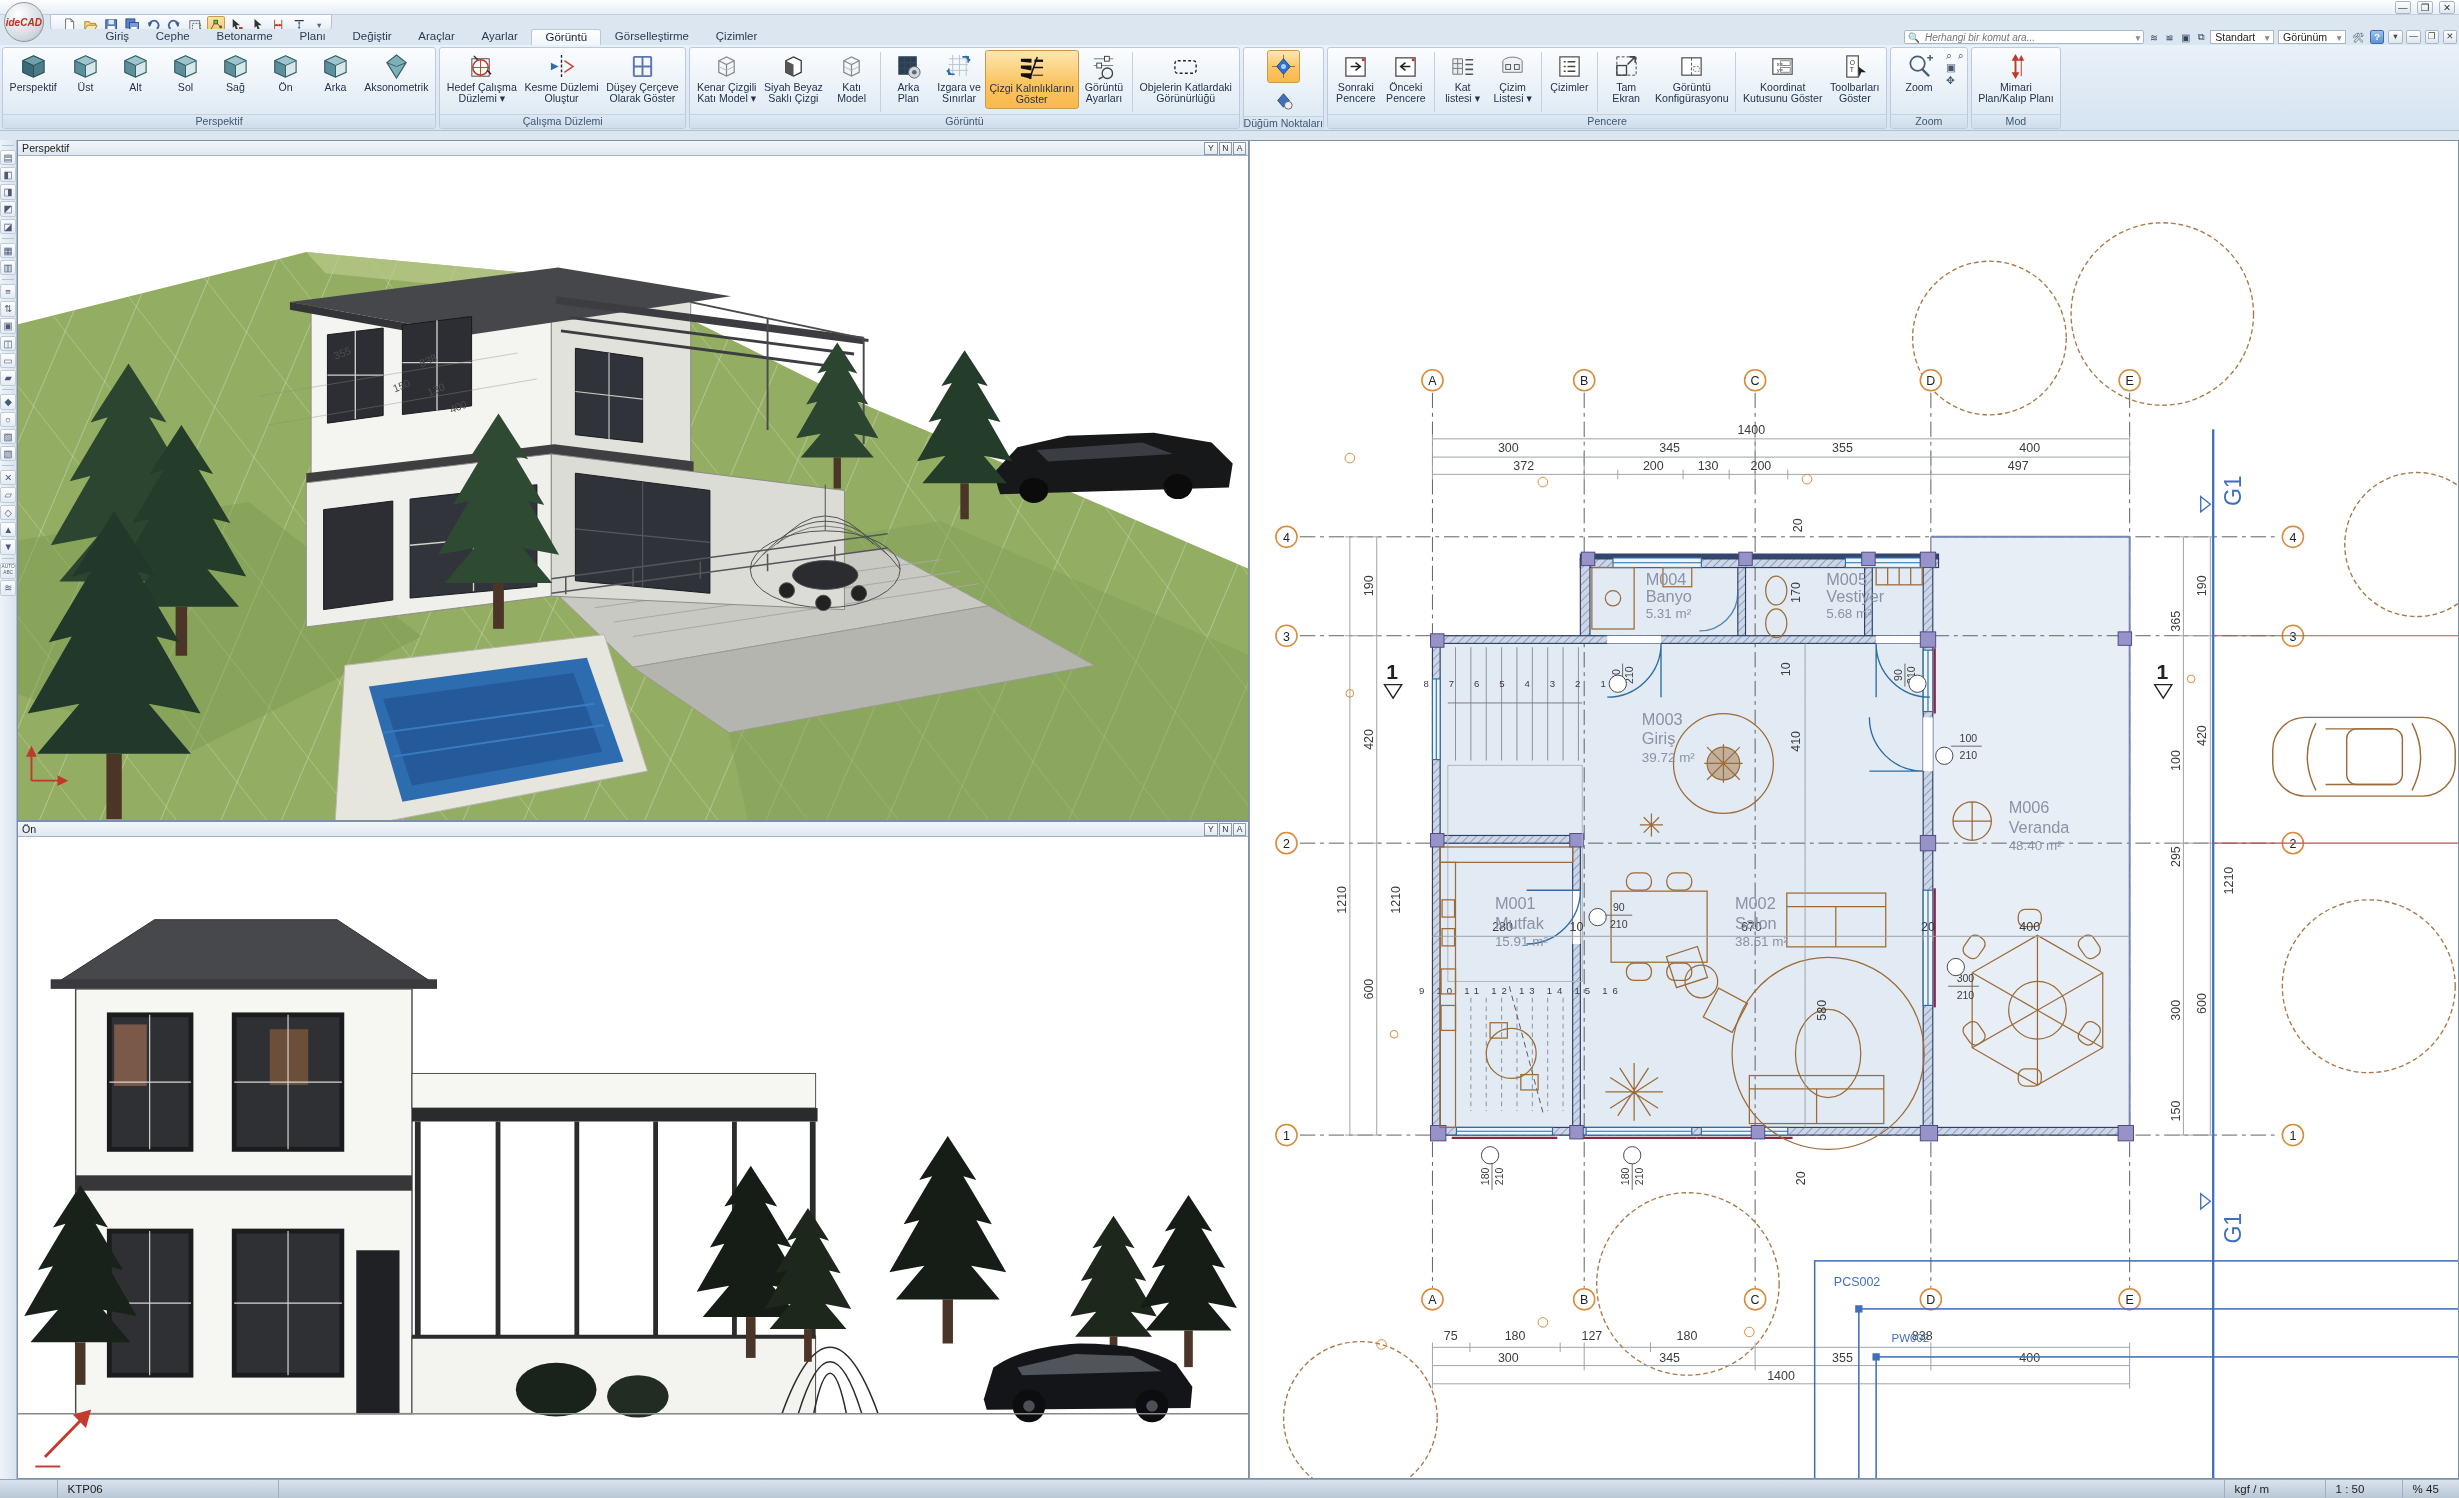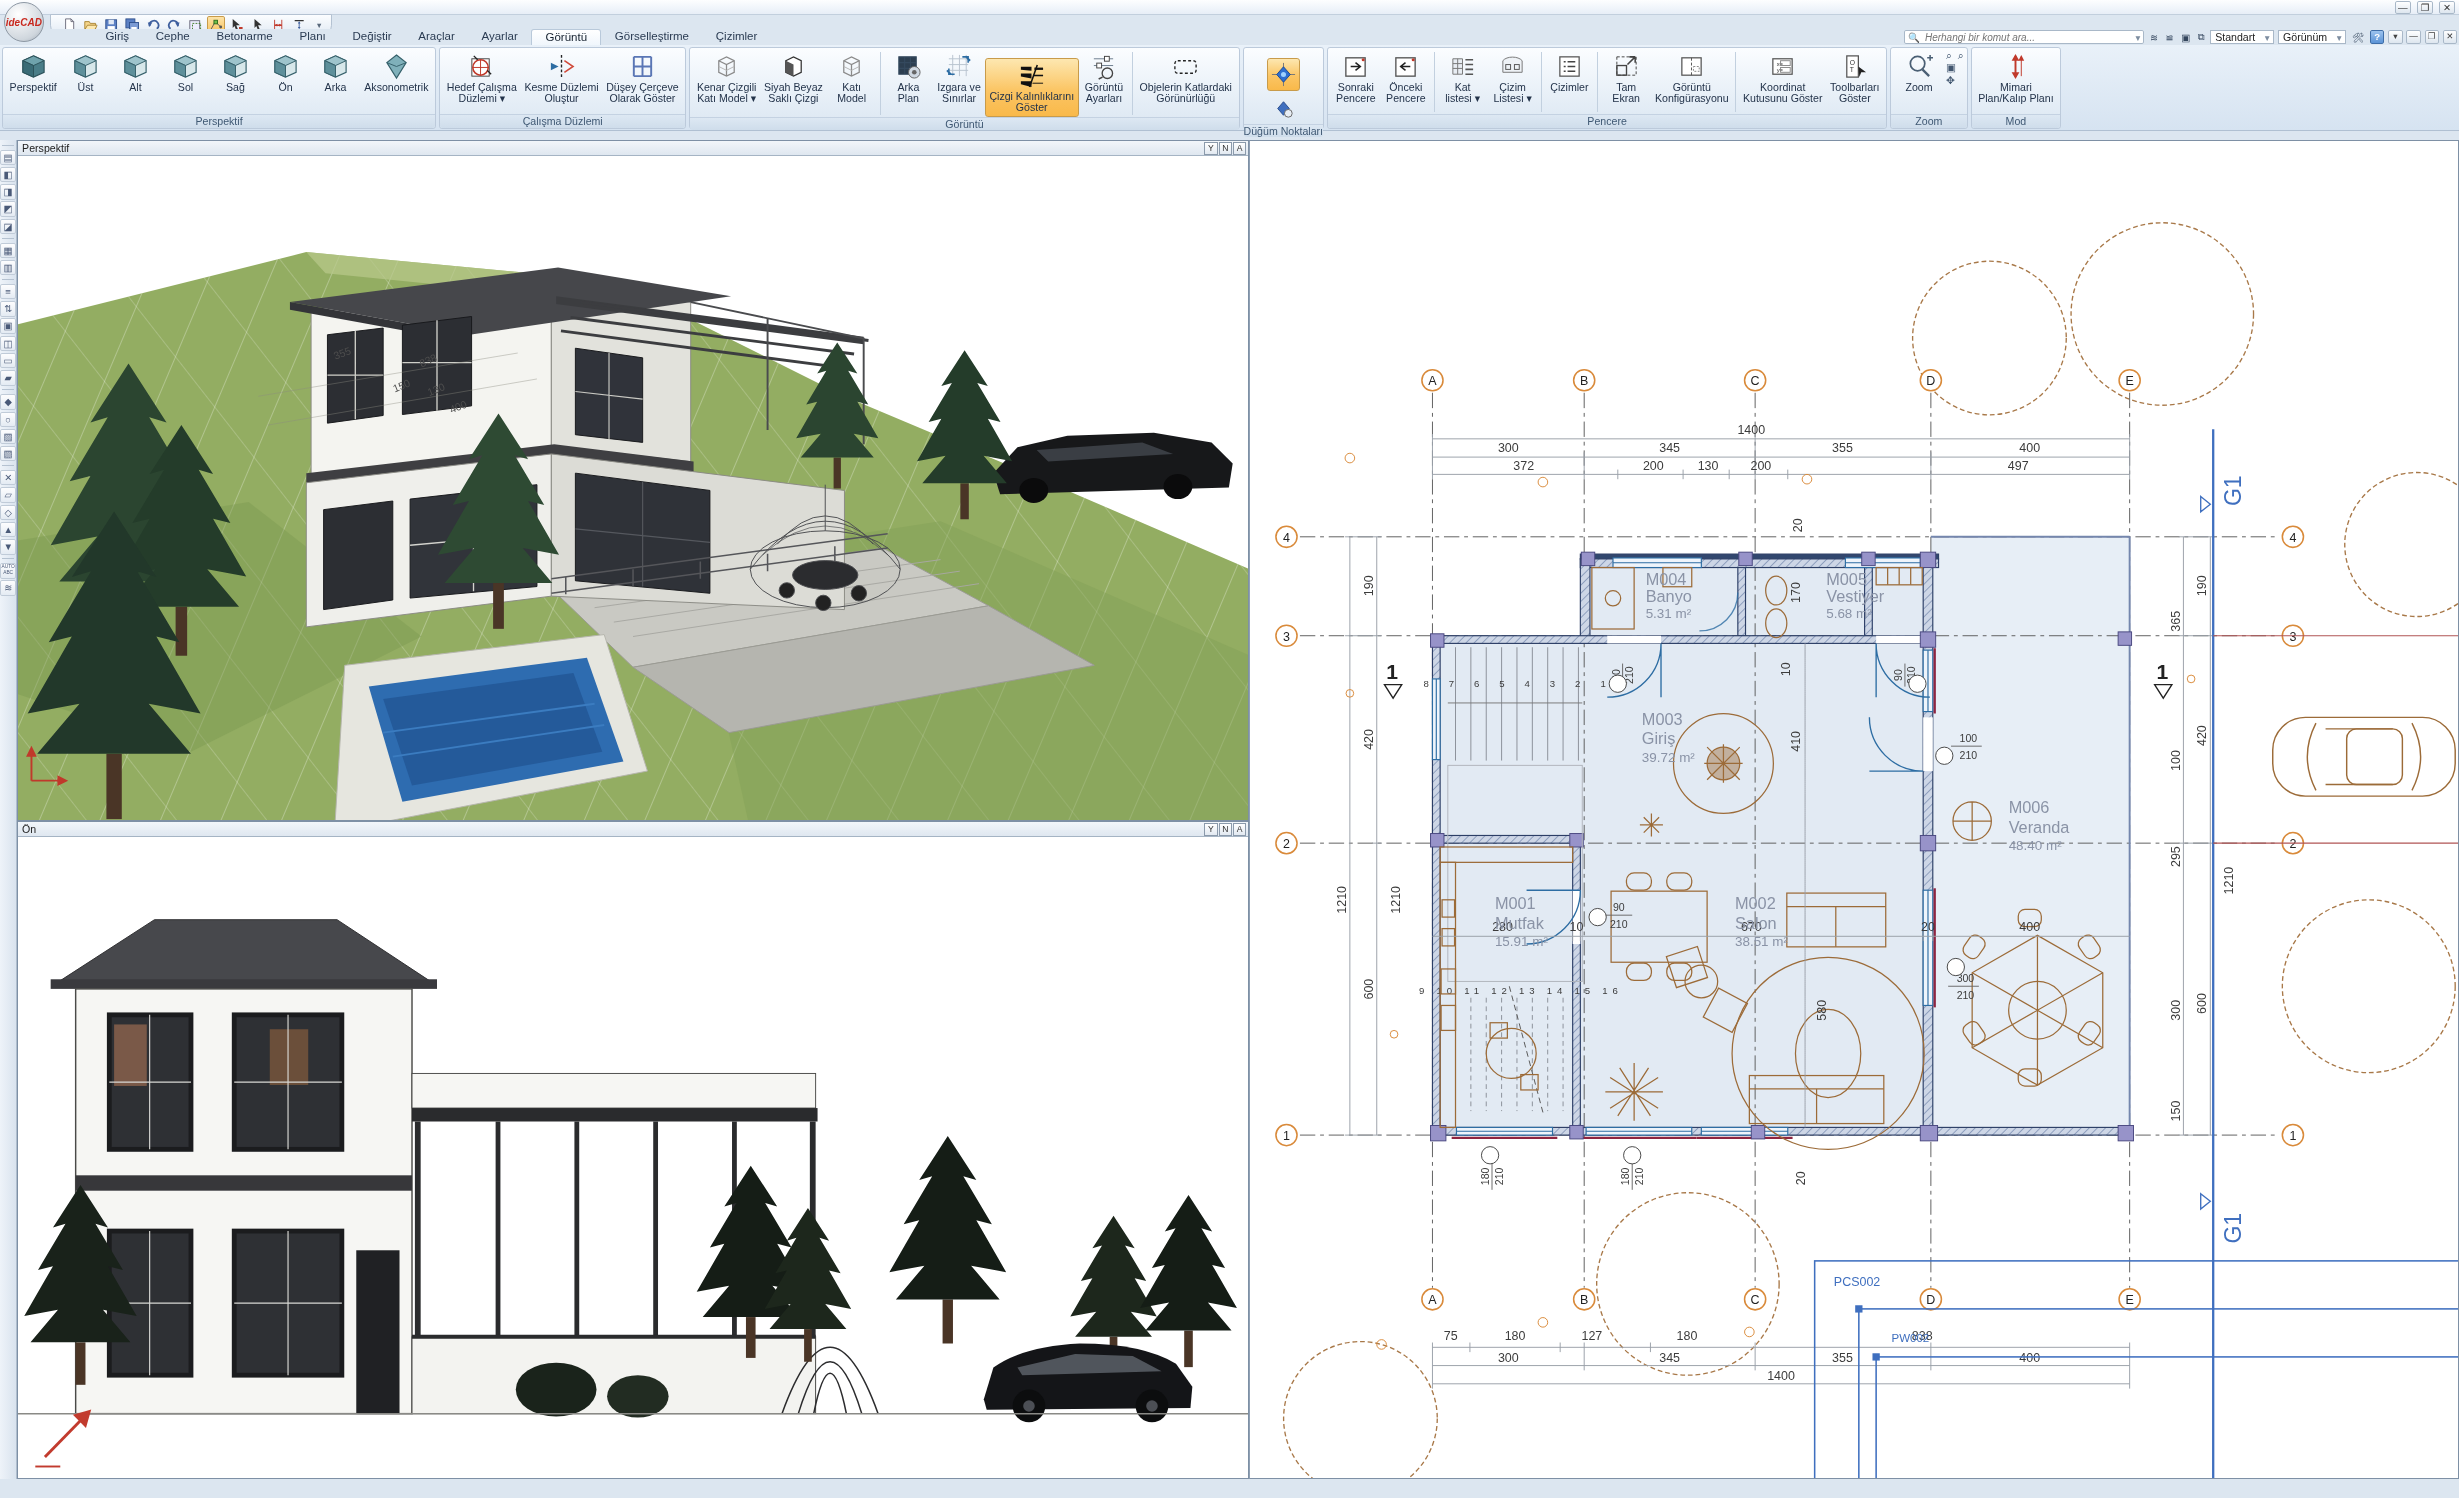--- a/index.html
+++ b/index.html
@@ -30,21 +30,21 @@
   .tinybtn{font-size:9.6px;color:#33455c;padding:0 1.9px;}
   .selbox{height:14.4px;border:1px solid #a9b8c8;background:#ffffff;font-size:10.6px;color:#222;display:flex;align-items:center;padding:0 3.8px;gap:9.6px;}
   .helpbtn{width:14.4px;height:13.4px;background:linear-gradient(#9cc3ee,#5b93d6);border:1px solid #3e6ea8;color:#fff;font-size:9.6px;font-weight:bold;text-align:center;line-height:12.5px;border-radius:1.9px;}
   .mdibtn{width:14.4px;height:13.4px;border:1px solid #a9b8c8;background:linear-gradient(#fff,#dde6ef);font-size:8.6px;line-height:11.5px;text-align:center;color:#444;border-radius:1.9px;}
   
   .ribbon{position:absolute;left:0;top:45px;width:2459px;height:86px;background:linear-gradient(#e9f1f9,#d6e3f1);border-bottom:1px solid #b0c0d2;display:flex;padding:1.9px 1.9px 0 1.9px;gap:2.9px;}
   .rgroup{height:82px;background:linear-gradient(#fbfdff,#e4edf6 70%,#dbe7f2);border:1px solid #bccadb;border-radius:2.9px;display:flex;flex-direction:column;}
   .ritems{flex:1;display:flex;align-items:flex-start;padding:1.9px 2.9px 0;}
   .rglabel{height:14.4px;text-align:center;font-size:10.6px;color:#3f5873;background:linear-gradient(#dde8f3,#cfddeb);border-top:1px solid #c4d2e2;border-radius:0 0 2.9px 2.9px;}
   .ritem{display:flex;flex-direction:column;align-items:center;padding:1.9px 3.8px;border-radius:2.9px;min-width:50px;}
-  .ritem.active{background:linear-gradient(#fde7b0,#fbc564 55%,#f9b94a);border:1px solid #c89b4a;margin-top:8px;}
+  .ritem.active{background:linear-gradient(#fde7b0,#fbc564 55%,#f9b94a);border:1px solid #c89b4a;}
   .ritem .ric{width:29px;height:29px;display:flex;align-items:center;justify-content:center;}
   .ritem .ric svg{width:27px;height:27px;}
   .rlabel{font-size:10.6px;line-height:11.5px;color:#23334a;text-align:center;white-space:pre-line;margin-top:1px;}
   .rsep{width:1px;background:#c2d0df;margin:1.9px 2.9px;align-self:stretch;}
   .zoomcluster{display:flex;flex-direction:column;gap:1px;margin-left:1.9px;}
   .zoomcluster span{font-size:10.6px;color:#41566f;line-height:11.5px;}
   
   .lefttb{position:absolute;left:0;top:140px;width:17.3px;height:1339px;background:linear-gradient(90deg,#eef3f9,#d9e3ee);border-right:1px solid #aebdcd;display:flex;flex-direction:column;align-items:center;padding-top:2.9px;gap:1.9px;}
   .ltbtn{width:15.4px;height:15.4px;font-size:9.6px;line-height:14.4px;text-align:center;color:#4a5a78;background:linear-gradient(#fdfdfe,#e4ebf3);border:1px solid #c0cbd8;border-radius:1.9px;}
   .ltsep{width:11.5px;height:1px;background:#b5c2d1;margin:1.9px 0;}
@@ -1357,15 +1357,23 @@
             <circle cx="305" cy="1230" r="5"></circle>
             <circle cx="520" cy="1240" r="5"></circle>
           <circle cx="104" cy="575" r="4"></circle>
             <circle cx="150" cy="930" r="4"></circle>
             <circle cx="980" cy="560" r="4"></circle>
         </g>
       </svg>
     </div>
   </div>
 
+  <div class="statusbar">
+    <div class="scell" style="width:58px;"></div>
+    <div class="scell" style="width:221px;">KTP06</div>
+    <div class="scell grow"></div>
+    <div class="scell" style="width:101px;">kgf / m</div>
+    <div class="scell" style="width:77px;">1 : 50</div>
+    <div class="scell" style="width:56px;border-right:none;">% 45</div>
+  </div>
 
 </div>
 
 
 </body></html>

